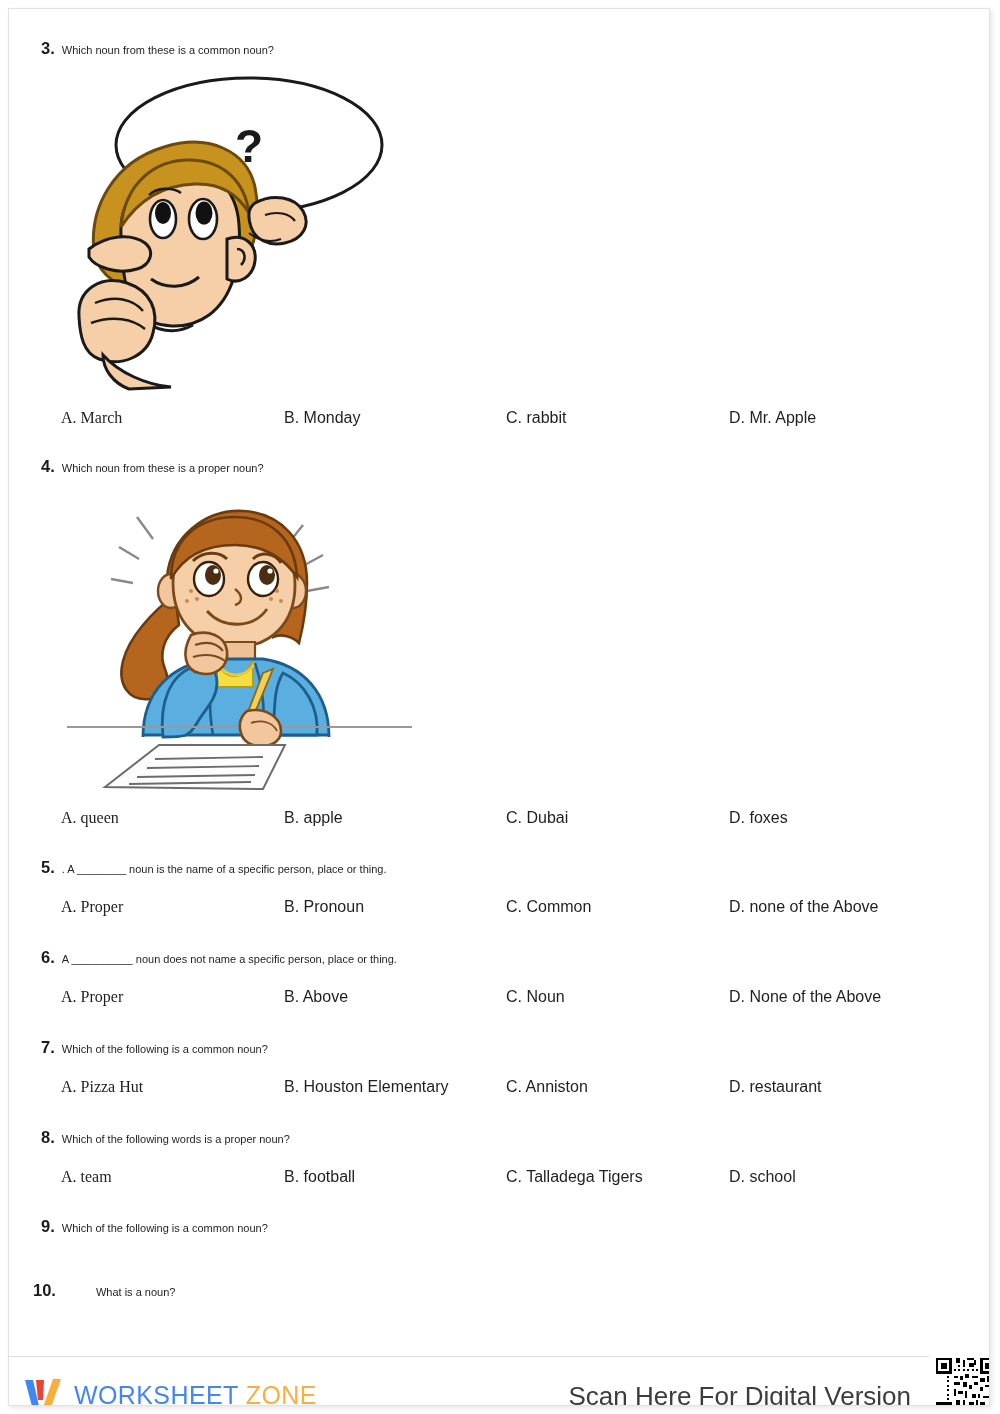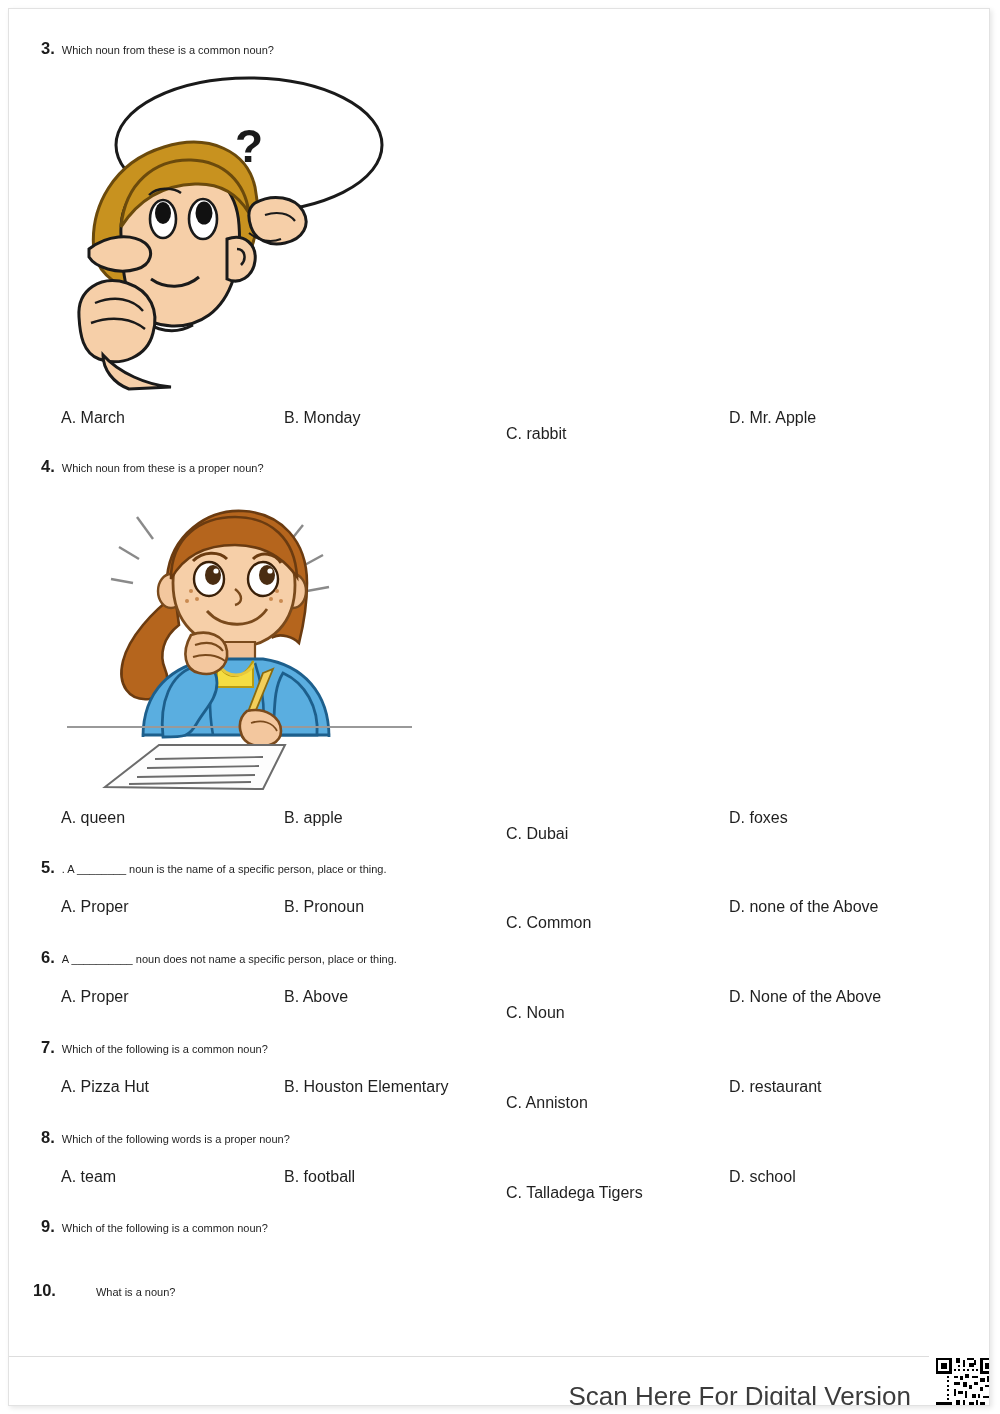--- a/index.html
+++ b/index.html
@@ -54,23 +54,23 @@
     width: 920px;
     height: 24px;
   }
   .opt {
     position: absolute;
     font-size: 16px;
     color: #1f1f1f;
     white-space: nowrap;
     top: 0;
   }
-  .colA { left: 52px; }
+  .colA { left: 52px; font-family: Liberation Serif, serif; }
   .colB { left: 275px; }
-  .colC { left: 497px; margin-top: 16px; }
+  .colC { left: 497px; }
   .colD { left: 720px; }
 
   
   .illus1 {
     position: absolute;
     left: 50px;
     top: 58px;
     width: 350px;
     height: 325px;
   }
@@ -341,20 +341,30 @@
     <span class="q-text">Which of the following is a common noun?</span>
   </div>
 
   <div class="q-row" style="left:24px; top:1272px;gap:33px;">
     <span class="q-num">10.</span>
     <span class="q-text">What is a noun?</span>
   </div>
 
   <div class="footer-line"></div>
 
+  <div class="logo">
+    <svg class="logo-mark" viewBox="0 0 42 38" xmlns="http://www.w3.org/2000/svg">
+      <path d="M2 4 L10 4 L16 30 L10 34 Z" fill="#4285f4"></path>
+      <path d="M13 4 L21 4 L20 24 L15 24 Z" fill="#ea4335"></path>
+      <path d="M30 3 L38 3 L27 34 L19 34 Z" fill="#fbae3c"></path>
+    </svg>
+    <span class="logo-text">
+      <span class="logo-worksheet">WORKSHEET</span><span class="logo-zone">ZONE</span>
+    </span>
+  </div>
 
   <div class="scan-text">Scan Here For Digital Version</div>
 
   <svg class="qr" viewBox="0 0 29 29" xmlns="http://www.w3.org/2000/svg" shape-rendering="crispEdges">
     <rect width="29" height="29" fill="#ffffff"></rect>
     <g fill="#000000">
 
       <rect x="1" y="1" width="7" height="1"></rect>
         <rect x="1" y="7" width="7" height="1"></rect>
       <rect x="1" y="1" width="1" height="7"></rect>

